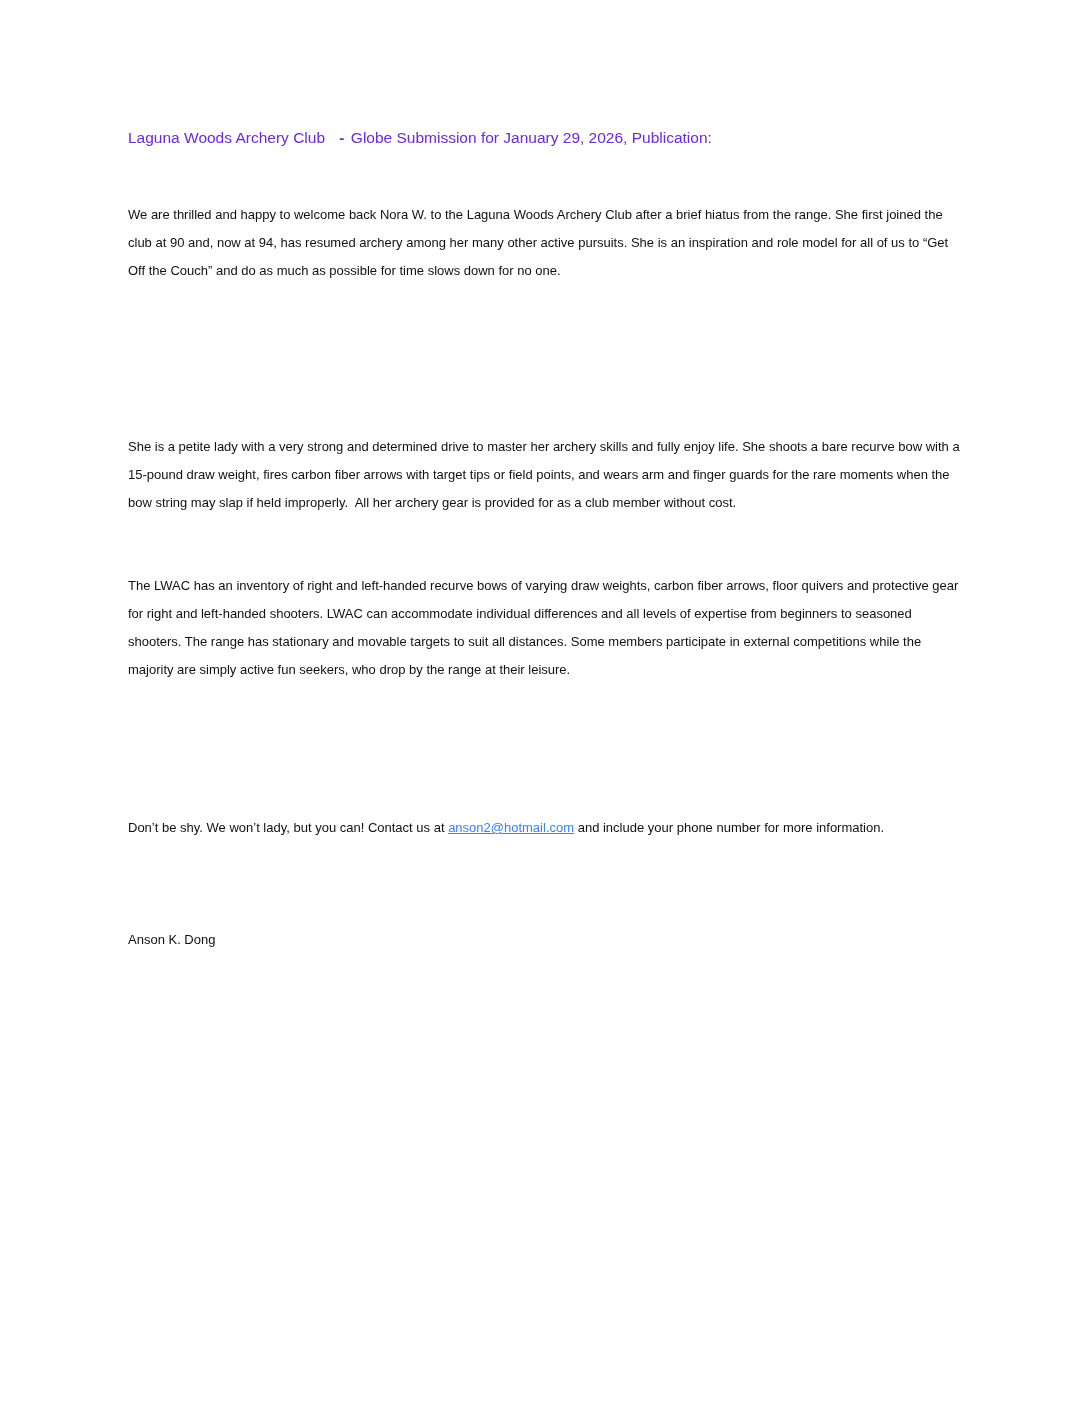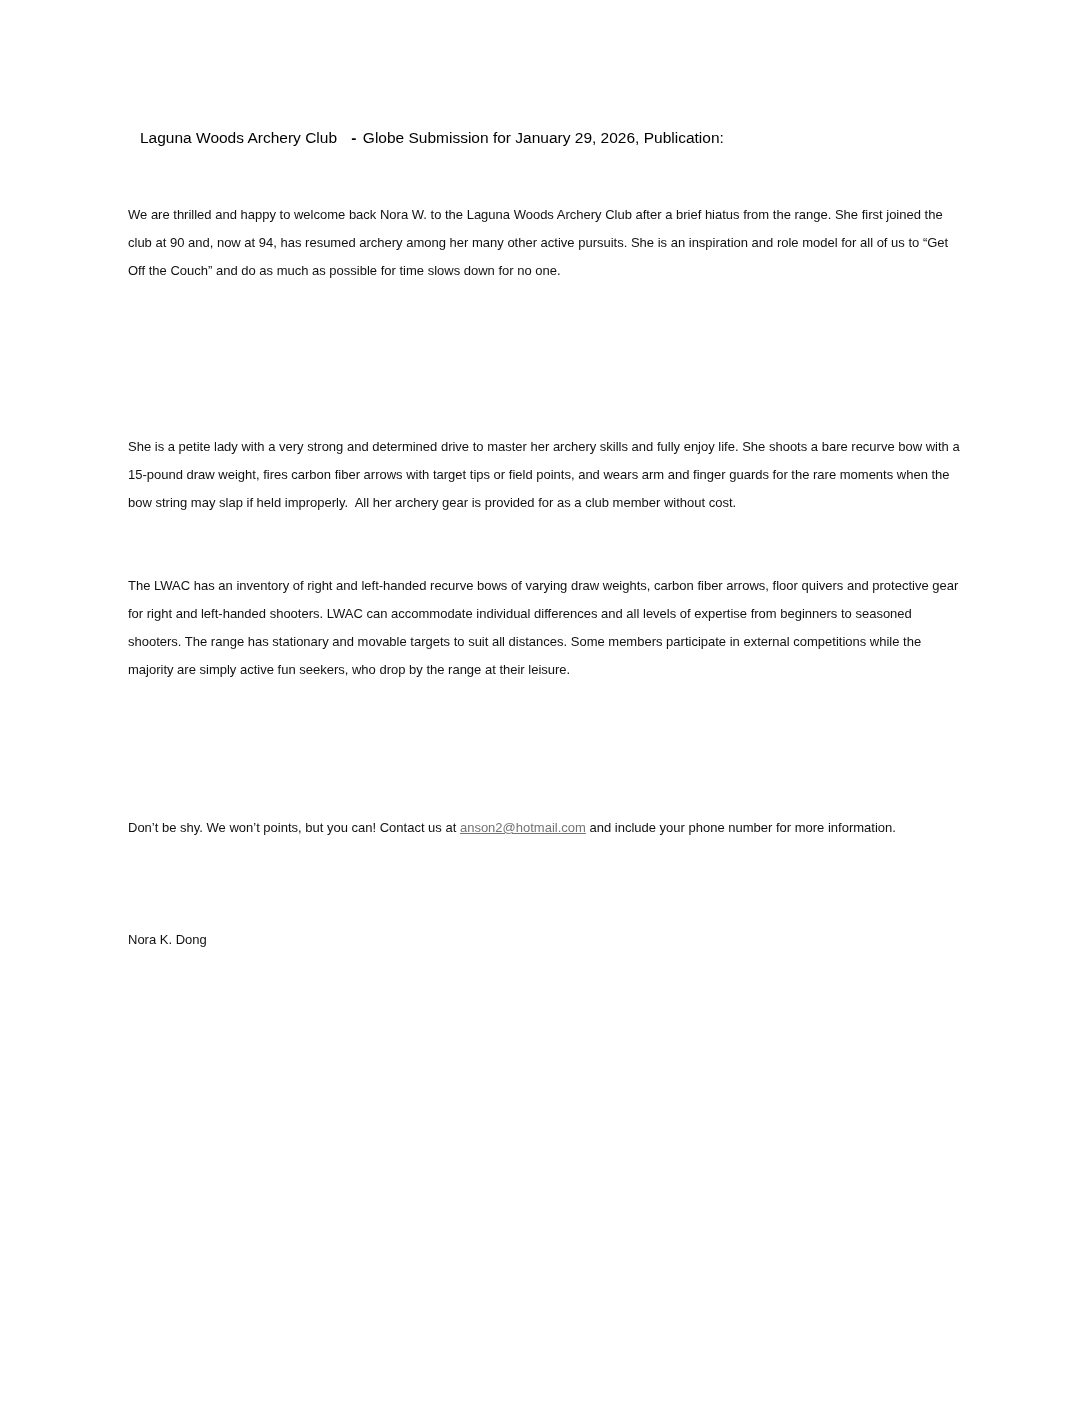--- a/index.html
+++ b/index.html
@@ -17,25 +17,25 @@
     }
     .page {
       position: absolute;
       left: 128px;
       top: 0;
       width: 840px;
     }
     .header-line {
       position: absolute;
       top: 128px;
-      left: 12px;
+      left: 0;
       font-size: 15.5px;
       line-height: 20px;
       white-space: nowrap;
-      color: #000000;
+      color: #6d28d9;
     }
     .header-line .sep {
       font-weight: bold;
       margin: 0 2px 0 10px;
     }
     .para {
       position: absolute;
       left: 0;
       width: 840px;
       font-size: 13px;
@@ -65,18 +65,18 @@
     <span>Globe Submission for January 29, 2026, Publication:</span>
   </div>
 
   <p class="para" id="p1">We are thrilled and happy to welcome back Nora W. to the Laguna Woods Archery Club after a brief hiatus from the range. She first joined the club at 90 and, now at 94, has resumed archery among her many other active pursuits. She is an inspiration and role model for all of us to “Get Off the Couch” and do as much as possible for time slows down for no one.</p>
 
   <p class="para" id="p2">She is a petite lady with a very strong and determined drive to master her archery skills and fully enjoy life. She shoots a bare recurve bow with a 15-pound draw weight, fires carbon fiber arrows with target tips or field points, and wears arm and finger guards for the rare moments when the bow string may slap if held improperly.&nbsp; All her archery gear is provided for as a club member without cost.</p>
 
   <p class="para" id="p3">The LWAC has an inventory of right and left-handed recurve bows of varying draw weights, carbon fiber arrows, floor quivers and protective gear for right and left-handed shooters. LWAC can accommodate individual differences and all levels of expertise from beginners to seasoned shooters. The range has stationary and movable targets to suit all distances. Some members participate in external competitions while the majority are simply active fun seekers, who drop by the range at their leisure.</p>
 
   <p class="para" id="p4">
-    <span>Don’t be shy. We won’t points, but you can! Contact us at </span><a class="email-link" style="color: #737373;">anson2@hotmail.com</a><span> and include your phone number for more information.</span>
+    <span>Don’t be shy. We won’t lady, but you can! Contact us at </span><a class="email-link" style="color: #3b82f6;">anson2@hotmail.com</a><span> and include your phone number for more information.</span>
   </p>
 
-  <p class="para" id="sig">Nora K. Dong</p>
+  <p class="para" id="sig">Anson K. Dong</p>
 
 </div>
 
 </body></html>

